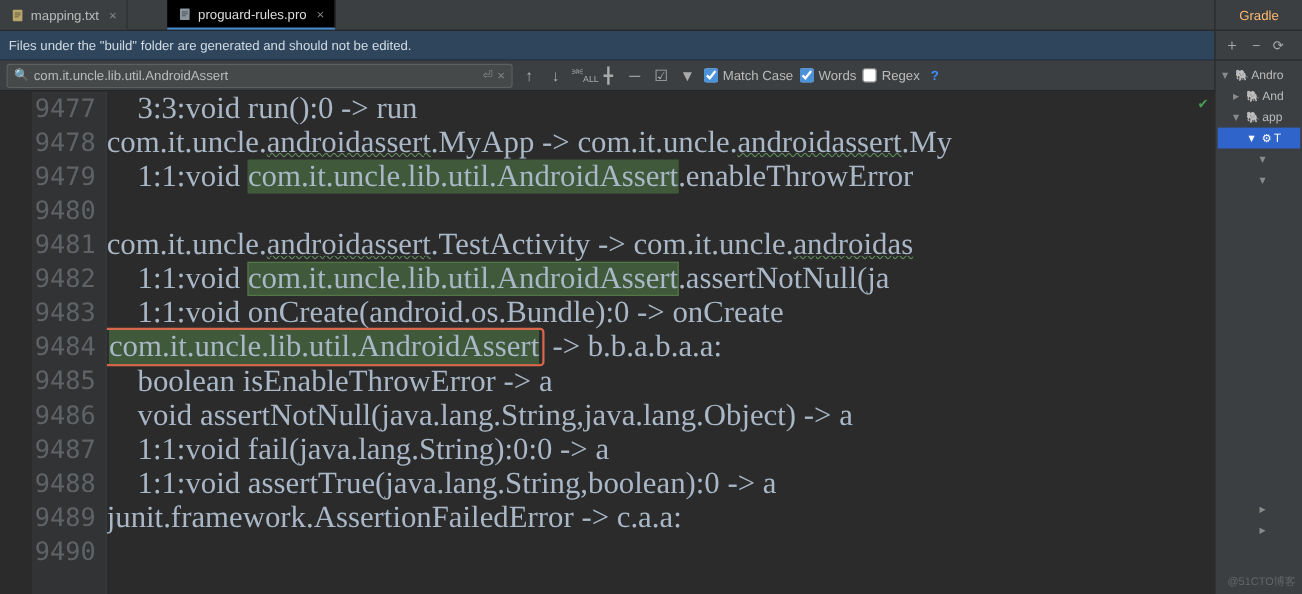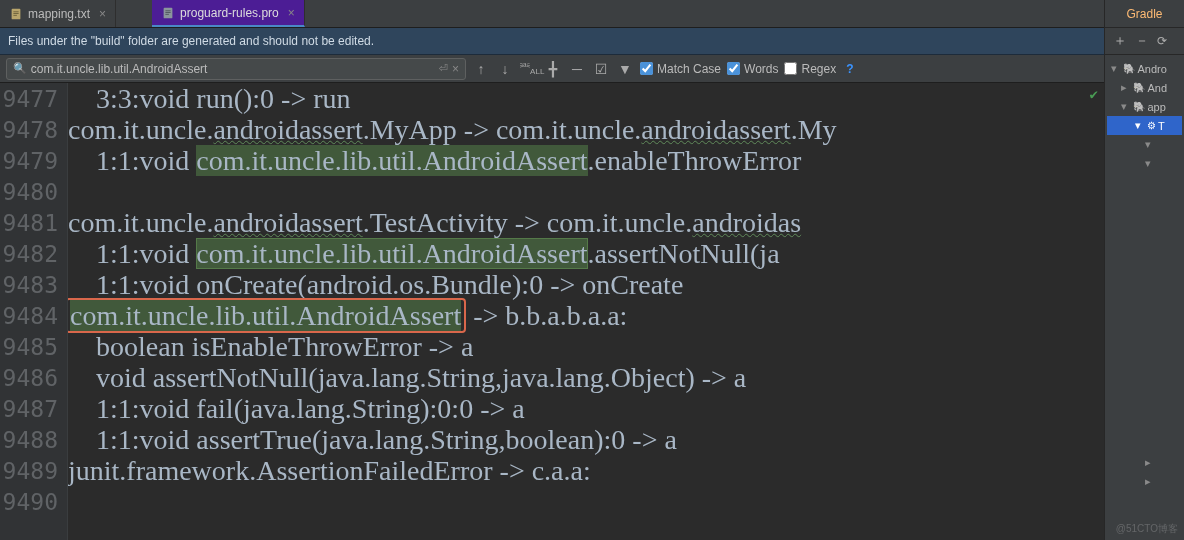--- a/index.html
+++ b/index.html
@@ -14,21 +14,21 @@
   .tabbar {
     display: flex; align-items: stretch; height: 28px;
     background: #3c3f41; border-bottom: 1px solid #1e1e1e; gap: 36px;
   }
   .tab {
     display: flex; align-items: center; gap: 5px;
     padding: 0 9px; font-family: sans-serif; font-size: 12px;
     color: #bbbbbb; border-right: 1px solid #2e2e2e;
   }
   .tab.inactive { background: #3c3f41; }
-  .tab.active { background: #4c1d95; color: #ddd; border-bottom: 2px solid #4a88c7; }
+  .tab.active { background: #000000; color: #ddd; border-bottom: 2px solid #4a88c7; }
   .file-icon { width: 14px; height: 14px; }
   .close-x { color: #888; font-size: 12px; margin-left: 4px; }
   
   .notice {
     height: 27px; background: #2f455c;
     display: flex; align-items: center; padding: 0 8px;
     font-family: sans-serif; font-size: 12px; color: #d0dbe5;
     border-bottom: 1px solid #1d2b3a;
   }
   
@@ -46,21 +46,21 @@
   .search-input {
     flex: 1; background: transparent; border: none; outline: none;
     color: #bbb; font-family: sans-serif; font-size: 12px;
   }
   .sbtn { color: #aaa; width: 18px; text-align: center; cursor: pointer; font-size: 14px; }
   .chk { display: inline-flex; align-items: center; gap: 4px; color: #bbb; }
   .chk input { accent-color: #4b92d9; }
   .help-q { color: #3a93ff; font-weight: bold; margin-left: 4px; }
   .sp { flex: 1; }
   
-  .editor-wrap { display: flex; height: calc(540px - 28px - 27px - 28px); }
+  .editor-wrap { display: flex; height: calc(540px - 28px - 27px - 28px); padding-left: 29px; }
   .editor { flex: 1; overflow: hidden; position: relative; }
   .gutter-col {
     position: absolute; left: 0; top: 0; bottom: 0; width: 68px;
     background: #313335; border-right: 1px solid #3a3d3f;
   }
   .lines { display: flex; flex-direction: column; }
   .line {
     display: flex; align-items: center;
     height: 31px;
   }

